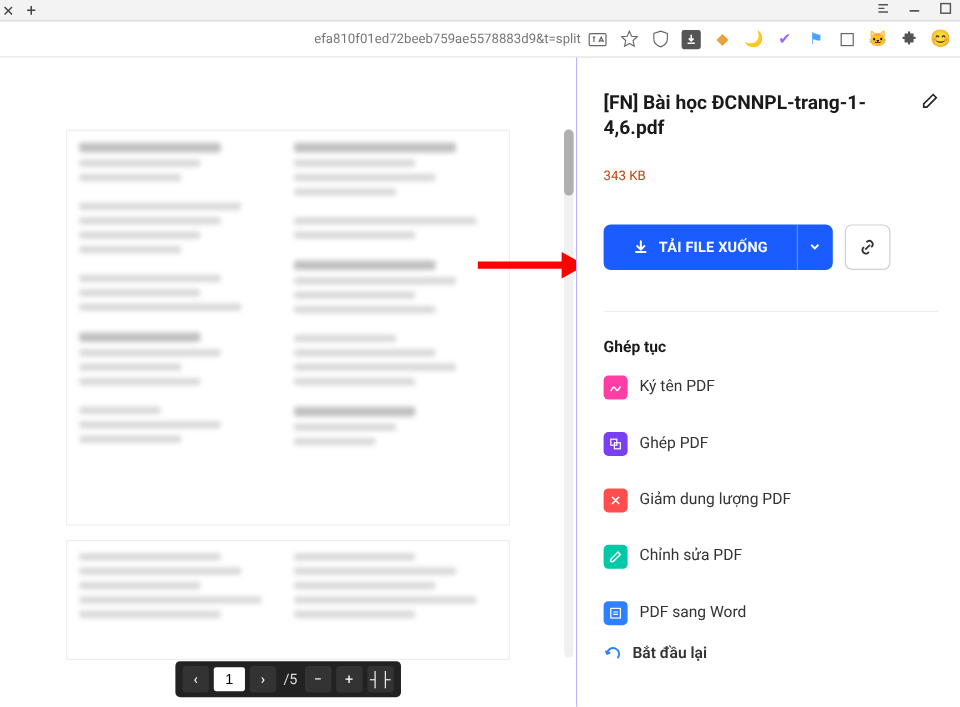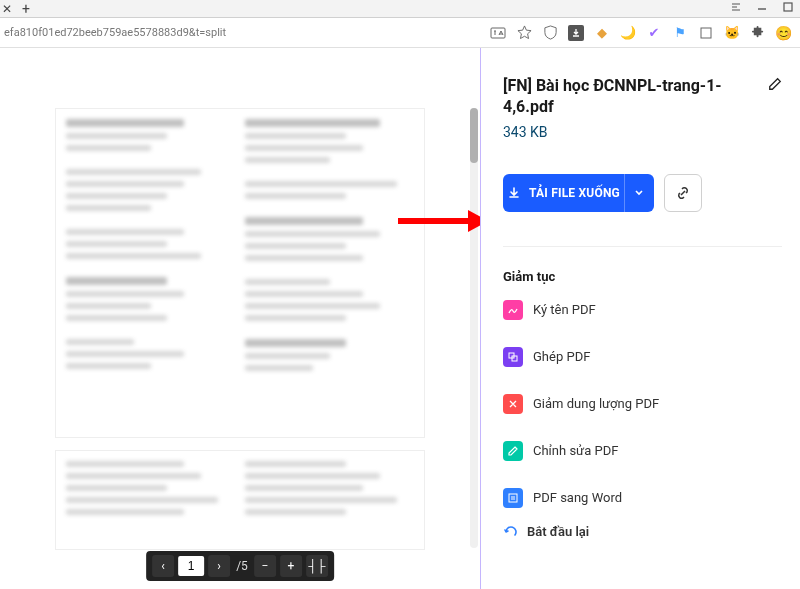--- a/index.html
+++ b/index.html
@@ -1,44 +1,44 @@
 <!DOCTYPE html>
 <html><head>
 <meta charset="utf-8">
 <style>
 * { box-sizing: border-box; margin: 0; padding: 0; }
 body { font-family: -apple-system, BlinkMacSystemFont, "Segoe UI", Roboto, sans-serif; font-size: 13px; color: #1a1a1a; background: #fff; width: 800px; height: 589px; overflow: hidden; }
 .tabbar { height: 18px; background: #f3f3f3; border-bottom: 1px solid #d0d0d0; display: flex; align-items: center; padding-left: 2px; }
 .tab-close { width: 10px; height: 10px; display: flex; align-items: center; justify-content: center; font-size: 12px; color: #444; cursor: pointer; margin-right: 8px; }
 .tab-new { width: 12px; height: 12px; display: flex; align-items: center; justify-content: center; font-size: 14px; color: #444; cursor: pointer; }
 .addrbar { height: 30px; background: #fff; border-bottom: 1px solid #e0e0e0; display: flex; align-items: center; padding: 0 8px 0 4px; gap: 6px; }
-.url { flex: 1; color: #777; font-size: 11px; white-space: nowrap; overflow: hidden; }
+.url { flex: 1; color: #777; font-size: 11px; white-space: nowrap; overflow: hidden; text-align: right; }
 .toolbar-icons { display: flex; align-items: center; gap: 10px; }
 .ticon { width: 16px; height: 16px; display: flex; align-items: center; justify-content: center; color: #666; cursor: pointer; }
 .content { display: flex; height: calc(589px - 48px); }
 .preview-pane { flex: 1; background: #fff; padding: 60px 0 0 0; position: relative; overflow: hidden; }
 .page { background: #fff; border: 1px solid #eee; margin: 0 auto 12px auto; width: 370px; }
 .page1 { height: 330px; display: flex; padding: 10px; gap: 10px; }
 .col { flex: 1; display: flex; flex-direction: column; gap: 6px; }
 .blurline { height: 6px; background: #d8d8d8; border-radius: 2px; filter: blur(2px); }
 .blurline.w90 { width: 90%; } .blurline.w80 { width: 80%; } .blurline.w70 { width: 70%; } .blurline.w60 { width: 60%; } .blurline.w50 { width: 50%; } .blurline.w40 { width: 40%; } .blurline.thick { height: 8px; background: #c0c0c0; }
 .page2 { height: 100px; display: flex; padding: 10px; gap: 10px; }
 .scroll-track { position: absolute; right: 2px; top: 60px; width: 8px; height: 440px; background: #f0f0f0; border-radius: 4px; }
 .scroll-thumb { position: absolute; top: 0; width: 8px; height: 55px; background: #b0b0b0; border-radius: 4px; }
 .pager { position: absolute; bottom: 8px; left: 50%; transform: translateX(-50%); background: #222; color: #fff; height: 30px; display: flex; align-items: center; border-radius: 4px; padding: 0 6px; gap: 4px; }
 .pbtn { width: 22px; height: 22px; display: flex; align-items: center; justify-content: center; background: #333; border-radius: 3px; cursor: pointer; font-size: 12px; }
 .pinput { width: 26px; height: 20px; background: #fff; color: #000; text-align: center; border: none; border-radius: 2px; font-size: 12px; }
 .ptxt { font-size: 12px; color: #ddd; padding: 0 2px; }
 .side-pane { width: 320px; border-left: 1px solid #c4b5fd; padding: 28px 18px 0 22px; overflow: hidden; }
 .fname { font-size: 16px; font-weight: 700; line-height: 1.3; display: flex; align-items: flex-start; gap: 6px; }
 .edit-pen { flex-shrink: 0; cursor: pointer; color: #333; }
-.fsize { color: #0c4a6e; font-size: 14px; margin-top: 6px; }
+.fsize { color: #c2410c; font-size: 11px; margin-top: 22px; }
 .dl-row { display: flex; align-items: center; gap: 10px; margin-top: 34px; }
 .dl-btn { background: #1a5cff; color: #fff; height: 38px; display: flex; align-items: center; border-radius: 6px; overflow: hidden; cursor: pointer; }
-.dl-main { display: flex; align-items: center; gap: 8px; padding: 0 4px; font-size: 12px; font-weight: 700; letter-spacing: 0.2px; }
+.dl-main { display: flex; align-items: center; gap: 8px; padding: 0 24px; font-size: 12px; font-weight: 700; letter-spacing: 0.2px; }
 .dl-caret { width: 30px; height: 38px; border-left: 1px solid rgba(255,255,255,0.3); display: flex; align-items: center; justify-content: center; }
 .link-btn { width: 38px; height: 38px; border: 1px solid #d0d0d0; border-radius: 6px; display: flex; align-items: center; justify-content: center; cursor: pointer; color: #333; }
 .divider { border: none; border-top: 1px solid #eee; margin: 34px 0 22px 0; }
 .continue-h { font-size: 13px; font-weight: 700; margin-bottom: 16px; }
 .tools { display: flex; flex-direction: column; gap: 27px; }
 .tool { display: flex; align-items: center; gap: 10px; cursor: pointer; font-size: 13px; color: #333; }
 .tbadge { width: 20px; height: 20px; border-radius: 4px; display: flex; align-items: center; justify-content: center; color: #fff; font-size: 11px; flex-shrink: 0; }
 .b-pink { background: #ff3ea5; } .b-purple { background: #7b3ff2; } .b-teal { background: #00c9a7; } .b-red { background: #ff4d4d; } .b-blue { background: #2f80ff; }
 .restart { margin-top: 16px; display: flex; align-items: center; gap: 8px; font-size: 13px; font-weight: 600; color: #333; cursor: pointer; }
 .arrow { position: absolute; left: 398px; top: 158px; pointer-events: none; }
@@ -222,21 +222,21 @@
       </div>
       <div class="link-btn">
         <svg width="16" height="16" viewBox="0 0 16 16">
             <path d="M6 10l4-4M7 4l1-1a3 3 0 014 4l-1 1M9 12l-1 1a3 3 0 01-4-4l1-1" stroke="#333" stroke-width="1.5" fill="none"></path>
           </svg>
       </div>
     </div>
 
     <hr class="divider">
 
-    <div class="continue-h">Giảm tục</div>
+    <div class="continue-h">Ghép tục</div>
 
     <div class="tools">
       <div class="tool">
         <span class="tbadge b-pink">
             <svg width="12" height="12" viewBox="0 0 12 12">
               <path d="M2 9c2-4 3-4 4-2s2 2 4-2" stroke="#fff" fill="none" stroke-width="1.3"></path>
             </svg>
           </span>
         <span>Ký tên PDF</span>
       </div>

